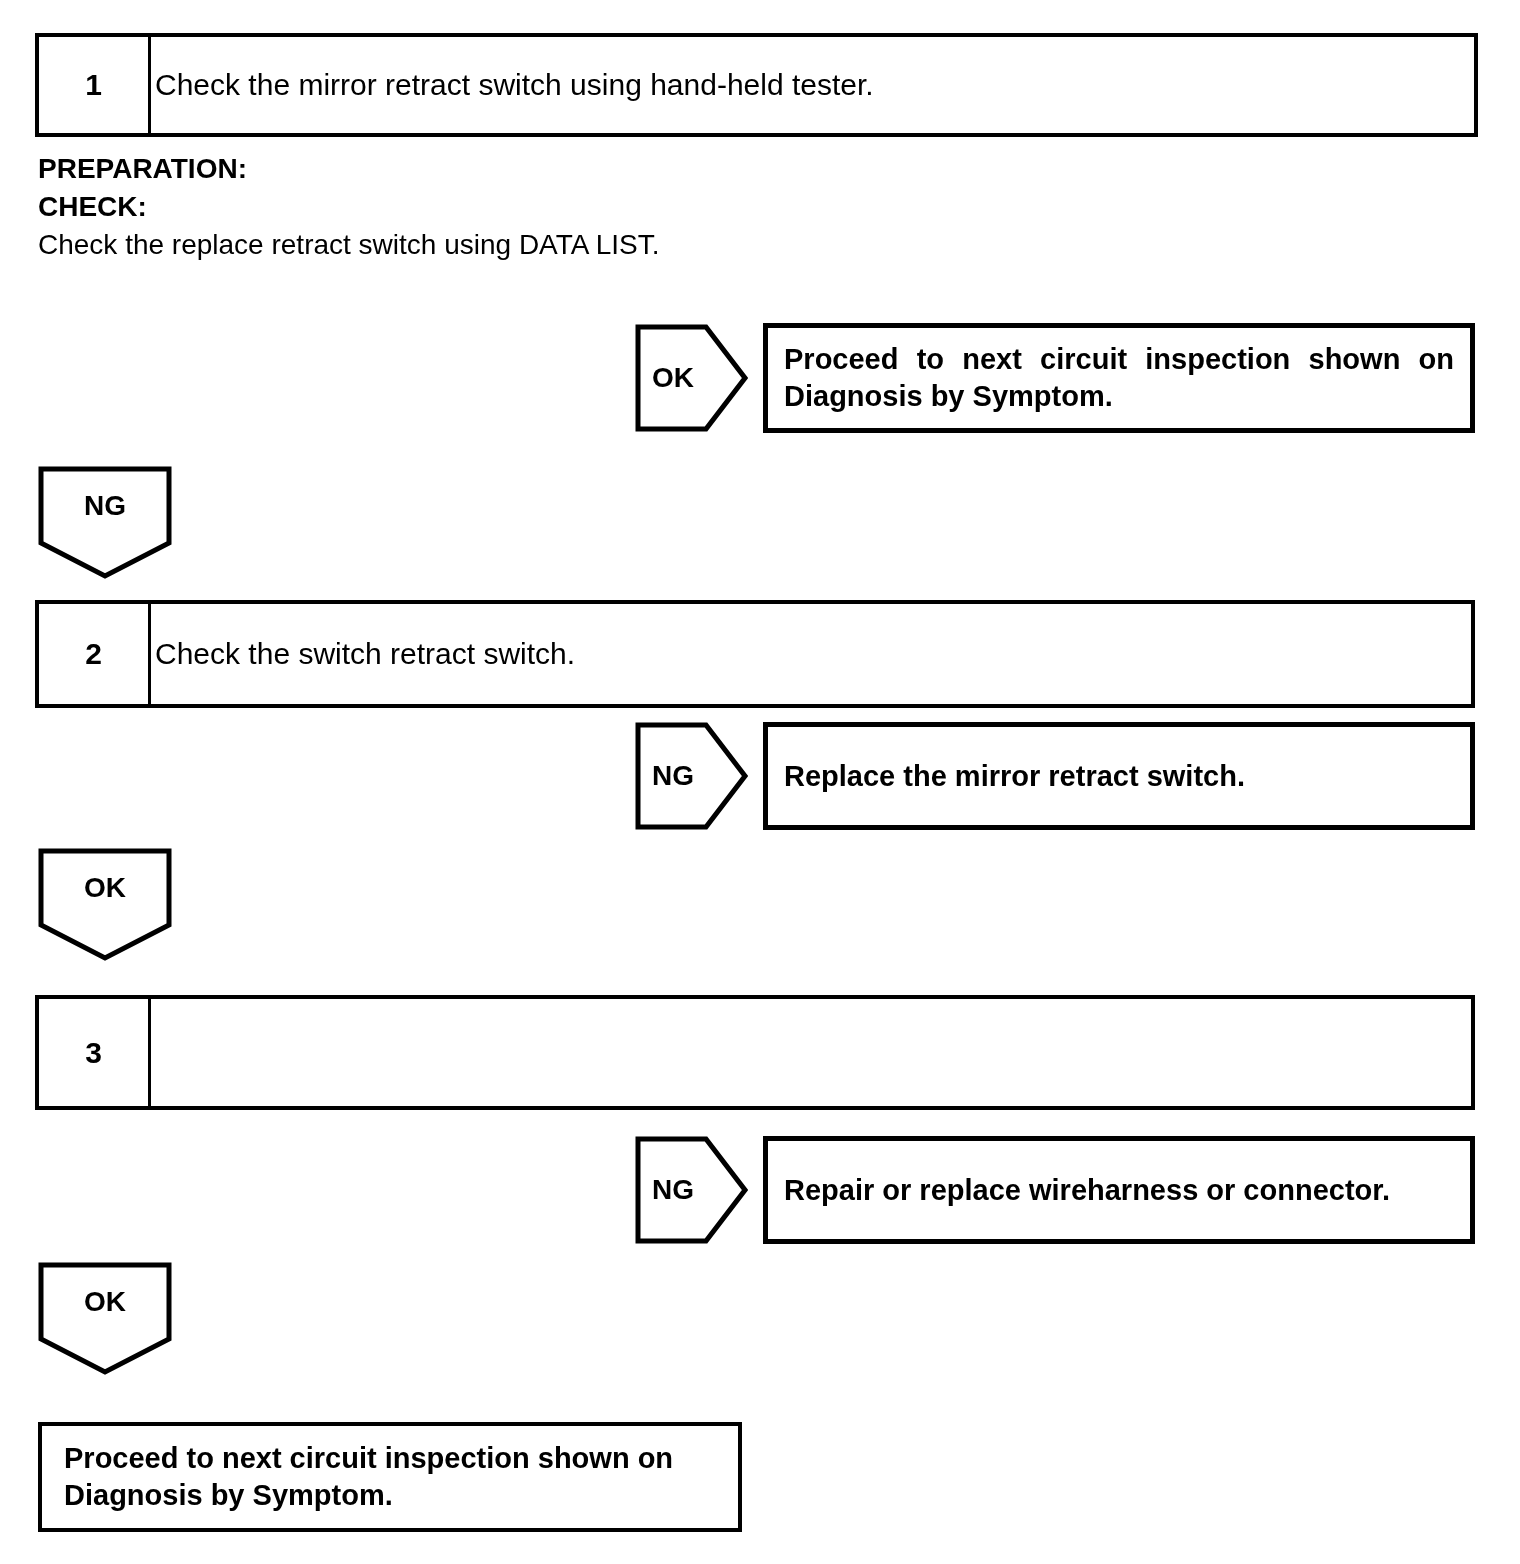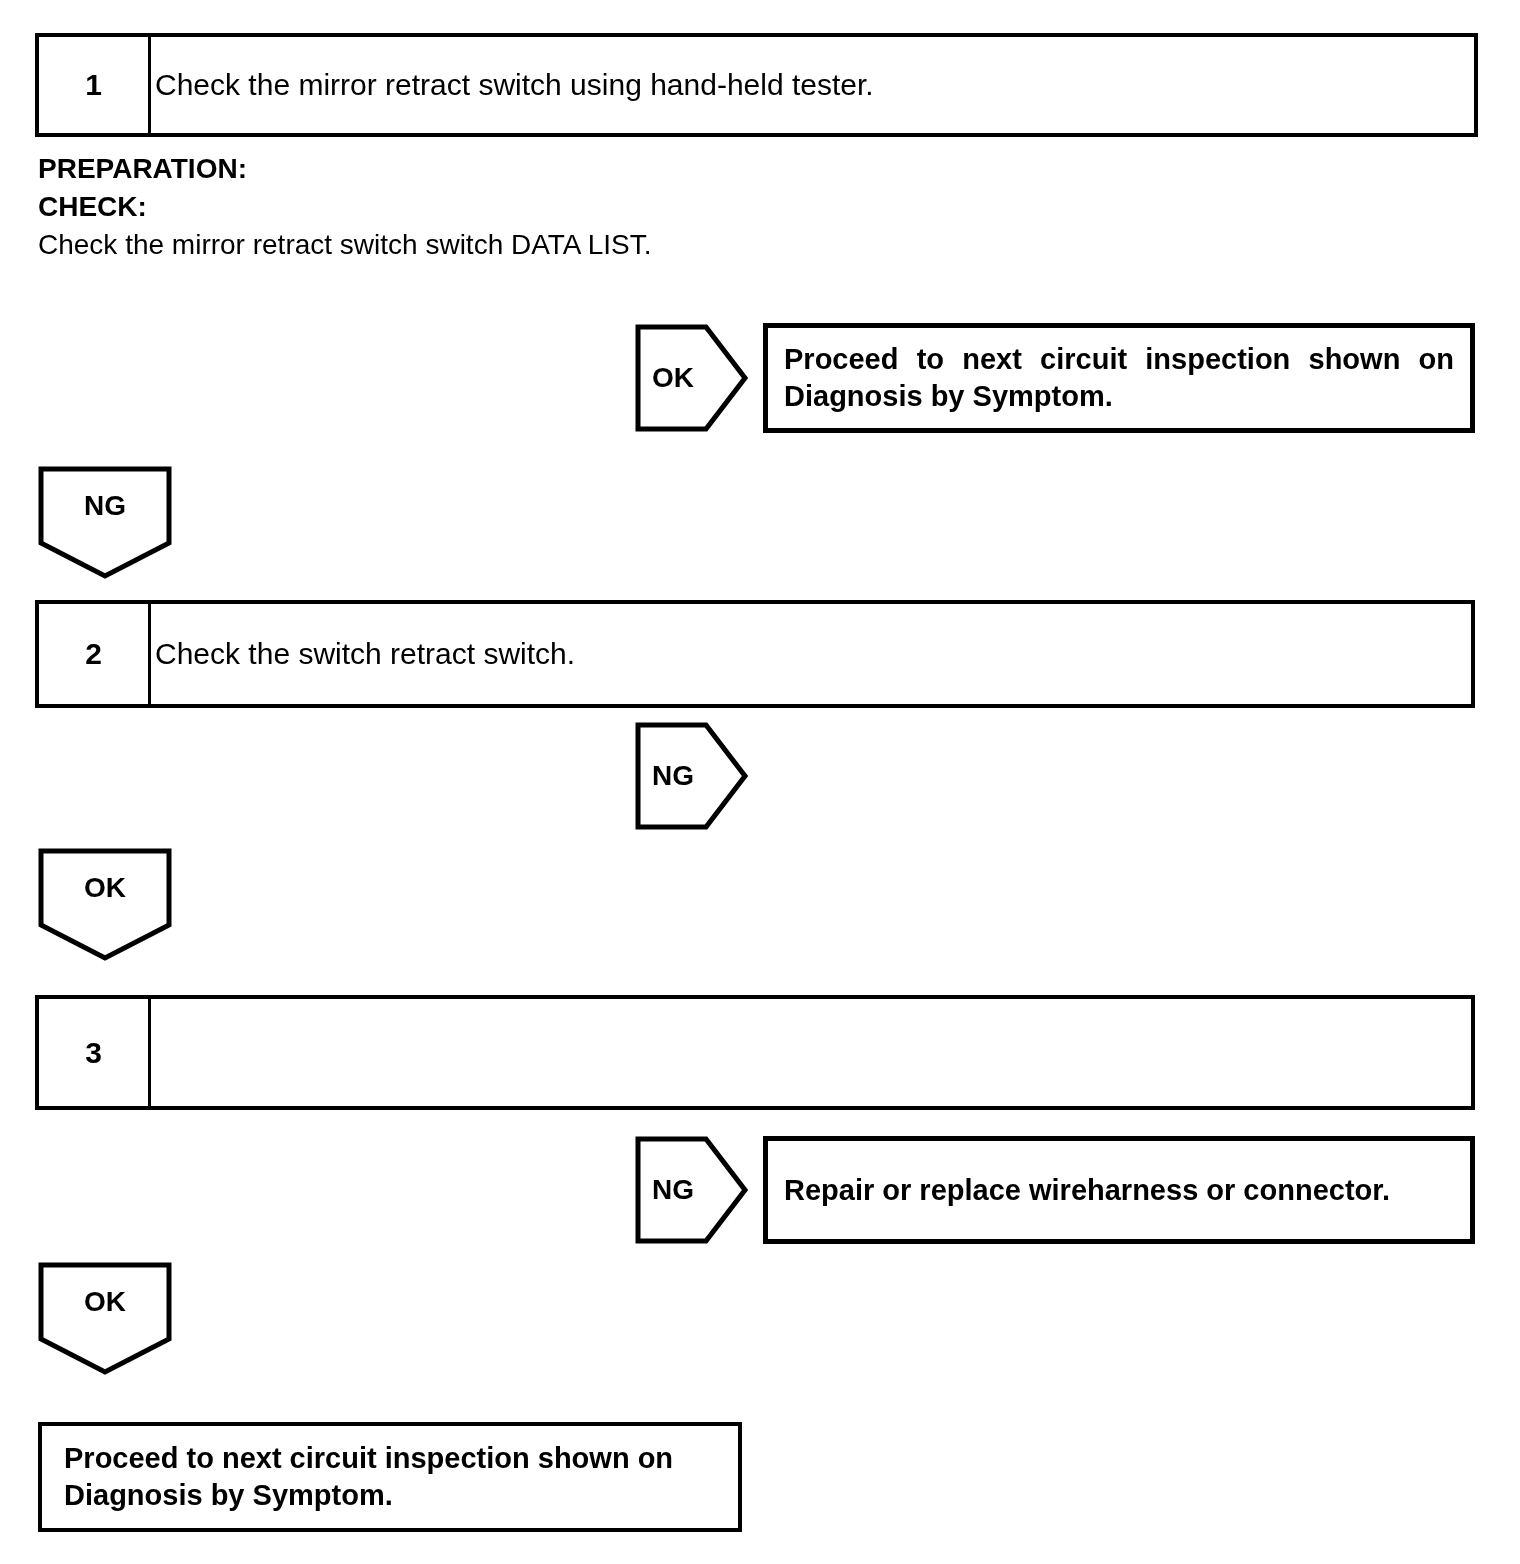--- a/index.html
+++ b/index.html
@@ -67,21 +67,21 @@
 <div class="canvas">
 
   <div class="step-box" style="left:35px; top:33px; width:1443px; height:104px;">
     <div class="step-num">1</div>
     <div class="step-title">Check the mirror retract switch using hand-held tester.</div>
   </div>
 
   <div class="details">
     <div class="lbl">PREPARATION:</div>
     <div class="lbl">CHECK:</div>
-    <div>Check the mirror retract switch switch DATA LIST.</div>
+    <div>Check the replace retract switch using DATA LIST.</div>
   </div>
 
   <div class="tag-arrow" style="left:635px; top:324px;">
     <svg width="113" height="108" viewBox="0 0 113 108">
       <polygon points="3,3 71,3 110,54 71,105 3,105" fill="#ffffff" stroke="#000000" stroke-width="5"></polygon>
     </svg>
     <span class="tag-label">OK</span>
   </div>
   <div class="result-box" style="left:763px; top:323px; width:712px; height:110px;">
     <div class="justify">Proceed to next circuit inspection shown on Diagnosis by Symptom.</div>
@@ -97,20 +97,23 @@
   <div class="step-box" style="left:35px; top:600px; width:1440px; height:108px;">
     <div class="step-num">2</div>
     <div class="step-title">Check the switch retract switch.</div>
   </div>
 
   <div class="tag-arrow" style="left:635px; top:722px;">
     <svg width="113" height="108" viewBox="0 0 113 108">
       <polygon points="3,3 71,3 110,54 71,105 3,105" fill="#ffffff" stroke="#000000" stroke-width="5"></polygon>
     </svg>
     <span class="tag-label">NG</span>
+  </div>
+  <div class="result-box" style="left:763px; top:722px; width:712px; height:108px;">
+    <div>Replace the mirror retract switch.</div>
   </div>
 
   <div class="down-tag" style="left:38px; top:848px;">
     <svg width="134" height="114" viewBox="0 0 134 114">
       <polygon points="3,3 131,3 131,77 67,110 3,77" fill="#ffffff" stroke="#000000" stroke-width="5"></polygon>
     </svg>
     <span class="tag-label">OK</span>
   </div>
 
   <div class="step-box" style="left:35px; top:995px; width:1440px; height:115px;">

